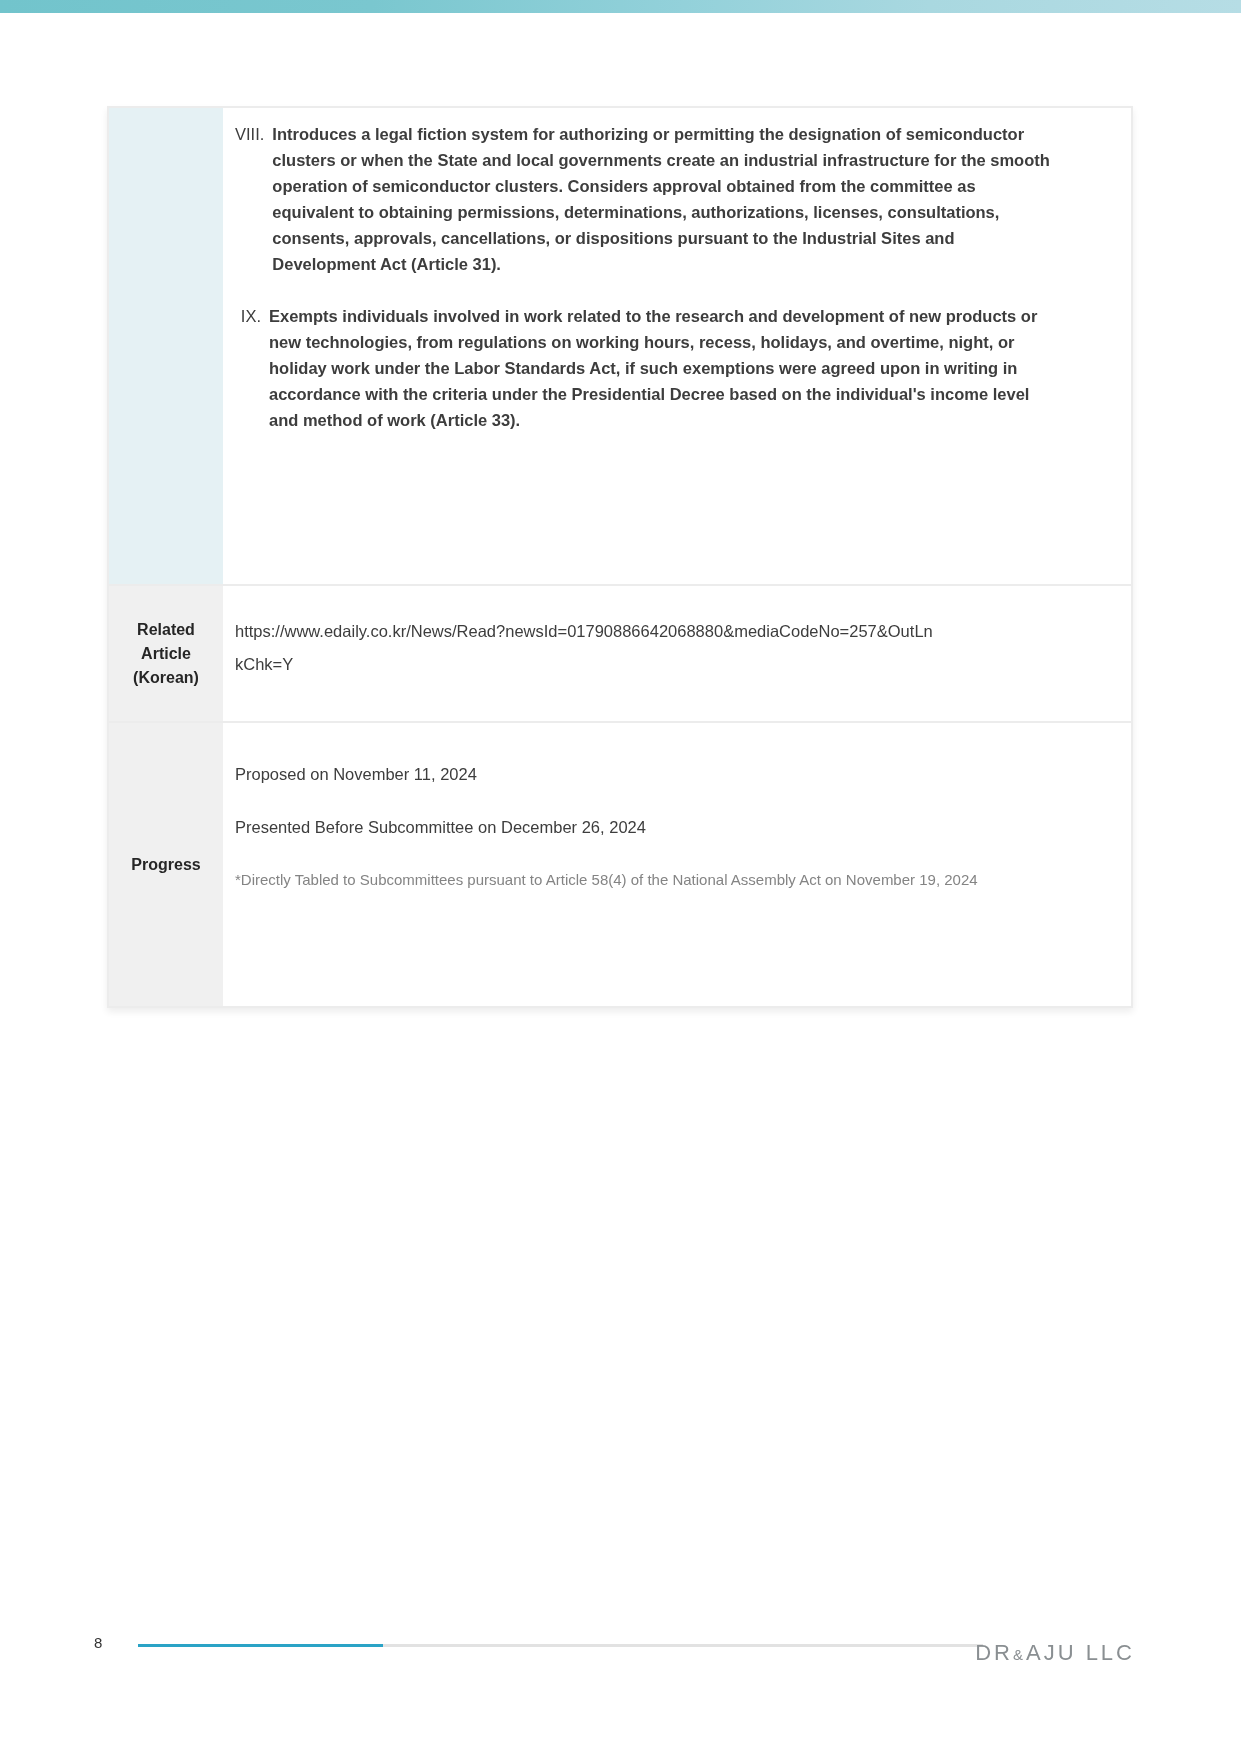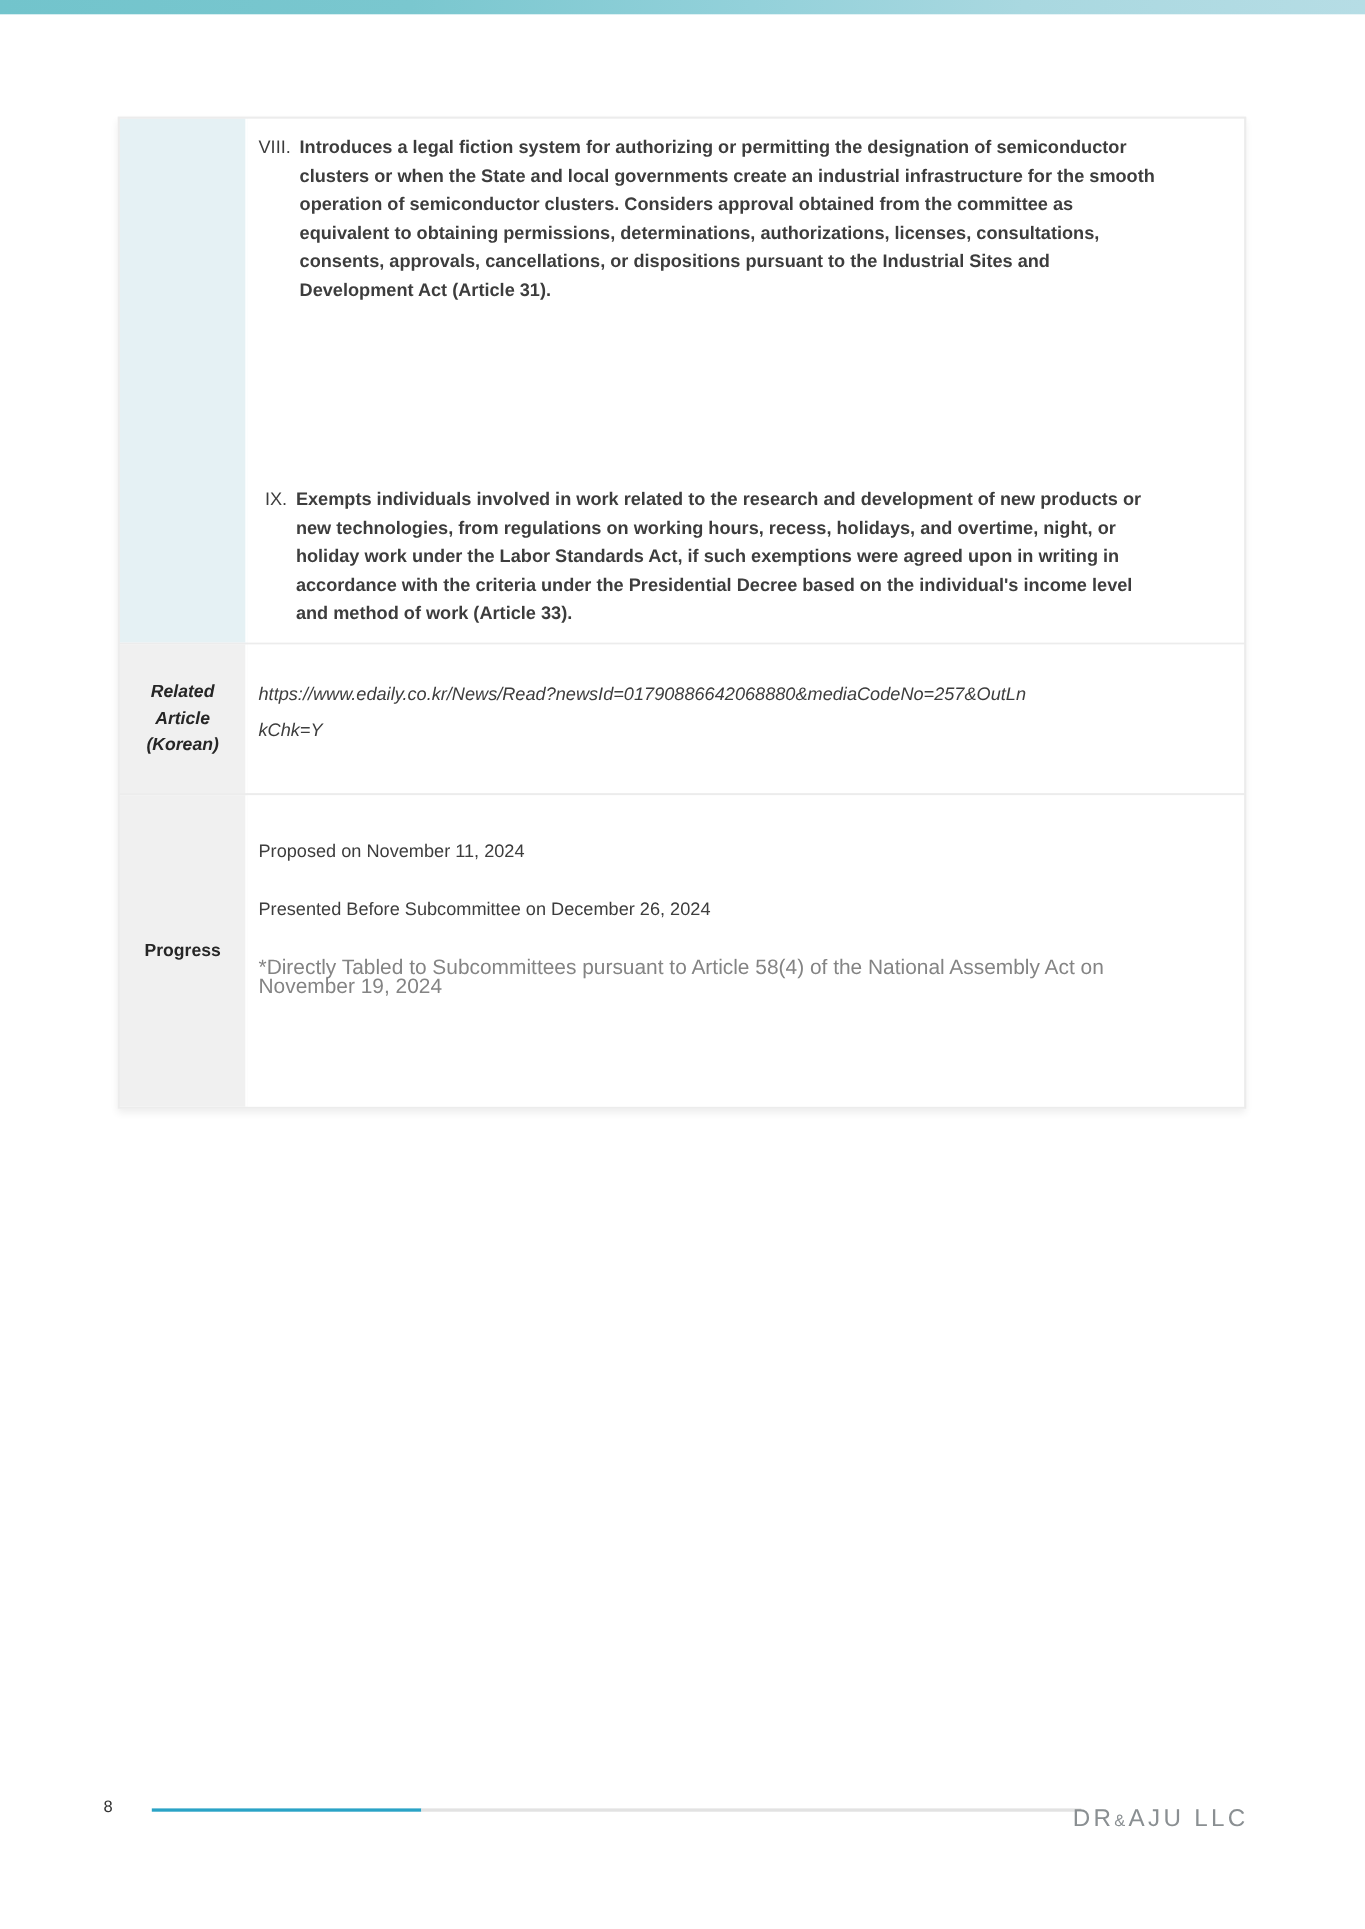--- a/index.html
+++ b/index.html
@@ -45,32 +45,32 @@
   .bg-gray { background: #f0f0f0; }
 
   .cell-content {
     flex: 1; box-sizing: border-box; background: #ffffff;
     font-size: 16.5px; color: #3d3d3d;
   }
 
   
   .row-main { height: 476px; }
   .row-main .cell-content {
-    display: flex; flex-direction: column; justify-content: space-between;
+    display: flex; flex-direction: column; justify-content: flex-start;
     padding: 0 55px 0 10px;
   }
   .list-item { display: flex; margin: 13px 0; line-height: 26px; }
   .list-num {
     flex: 0 0 34px; box-sizing: border-box;
     text-align: right; padding-right: 8px; white-space: nowrap;
   }
   .list-text { max-width: 780px; font-weight: bold; }
 
   
-  .row-article { height: 137px; font-style: italic; }
+  .row-article { height: 137px; }
   .row-article .cell-content {
     display: flex; align-items: center;
     padding: 0 55px 12px 10px;
   }
   .article-url {
     display: block; width: 700px;
     line-height: 33px;
     word-break: break-all;
     color: #3d3d3d; text-decoration: none;
     cursor: pointer;
@@ -79,21 +79,21 @@
   
   .row-progress { height: 285px; }
   .row-progress .cell-content { padding: 38px 55px 0 10px; }
   .progress-entry {
     margin: 0 0 26px 0;
     line-height: 27px;
     max-width: 800px;
   }
   .progress-note {
     margin: 30px 0 0 0;
-    font-size: 19px; line-height: 18px;
+    font-size: 15px; line-height: 18px;
     color: #848484;
   }
 
   
   .page-num {
     position: absolute; left: 94px; top: 1634px;
     font-size: 15px; color: #333333;
   }
   .footer-line {
     position: absolute; left: 138px; top: 1644px;

